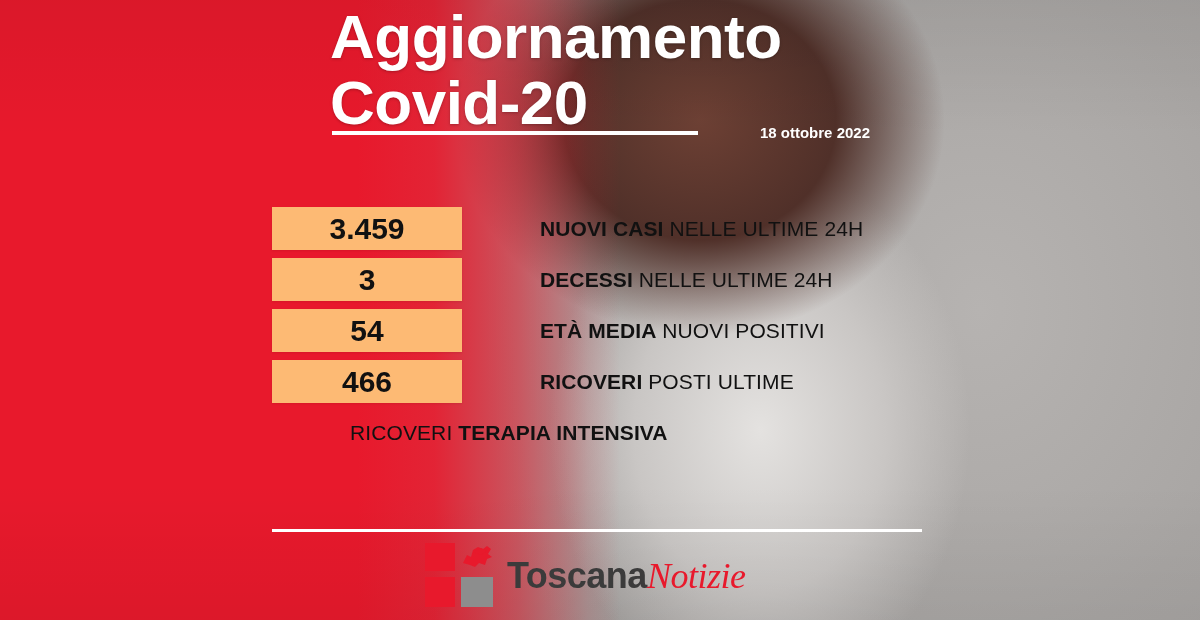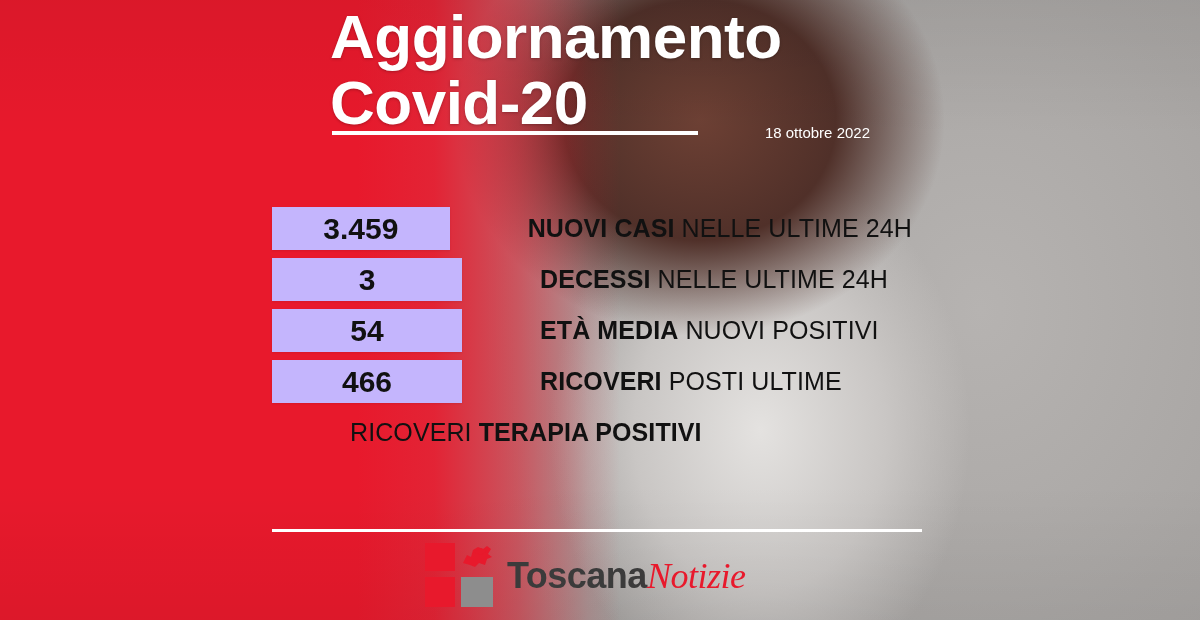--- a/index.html
+++ b/index.html
@@ -60,54 +60,54 @@
     left: 332px; top: 131px;
     width: 366px; height: 4px;
     background: #ffffff;
   }
   .date {
     position: absolute;
     left: 700px; top: 124px;
     width: 200px;
     color: #ffffff;
     font-size: 15px;
-    font-weight: normal;
+    font-weight: bold;
     text-align: right;
     padding-right: 30px;
   }
 
   
   .stats {
     position: absolute;
     left: 272px; top: 207px;
     width: 640px;
   }
   .stat-row {
     display: flex;
     align-items: center;
     height: 43px;
     margin-bottom: 8px;
   }
   .stat-value {
     width: 190px;
     height: 43px;
-    background: #c4b5fd;
+    background: #fdba74;
     color: #111111;
     font-size: 30px;
     font-weight: bold;
     display: flex;
     align-items: center;
     justify-content: center;
     box-shadow: 0 1px 2px rgba(0,0,0,0.08);
     text-align: center;
   }
   .stat-label {
     margin-left: 78px;
     color: #111111;
-    font-size: 25px;
+    font-size: 21px;
     letter-spacing: 0.1px;
     white-space: nowrap;
   }
   .stat-label b { font-weight: bold; }
   .stat-label .norm { font-weight: normal; }
 
   
   .footer-rule {
     position: absolute;
     left: 272px; top: 529px;
@@ -194,21 +194,21 @@
 
     <div class="stat-row">
       <div class="stat-value">466</div>
       <div class="stat-label">
         <b>RICOVERI</b><span class="norm"> POSTI ULTIME</span>
       </div>
     </div>
 
     <div class="stat-row">
       <div class="stat-label">
-        <span class="norm">RICOVERI </span><b>TERAPIA POSITIVI</b>
+        <span class="norm">RICOVERI </span><b>TERAPIA INTENSIVA</b>
       </div>
     </div>
 
   </div>
 
   <div class="footer-rule"></div>
 
   <div class="brand">
     <div class="logo-mark">
       <div class="logo-sq lsq1"></div>

